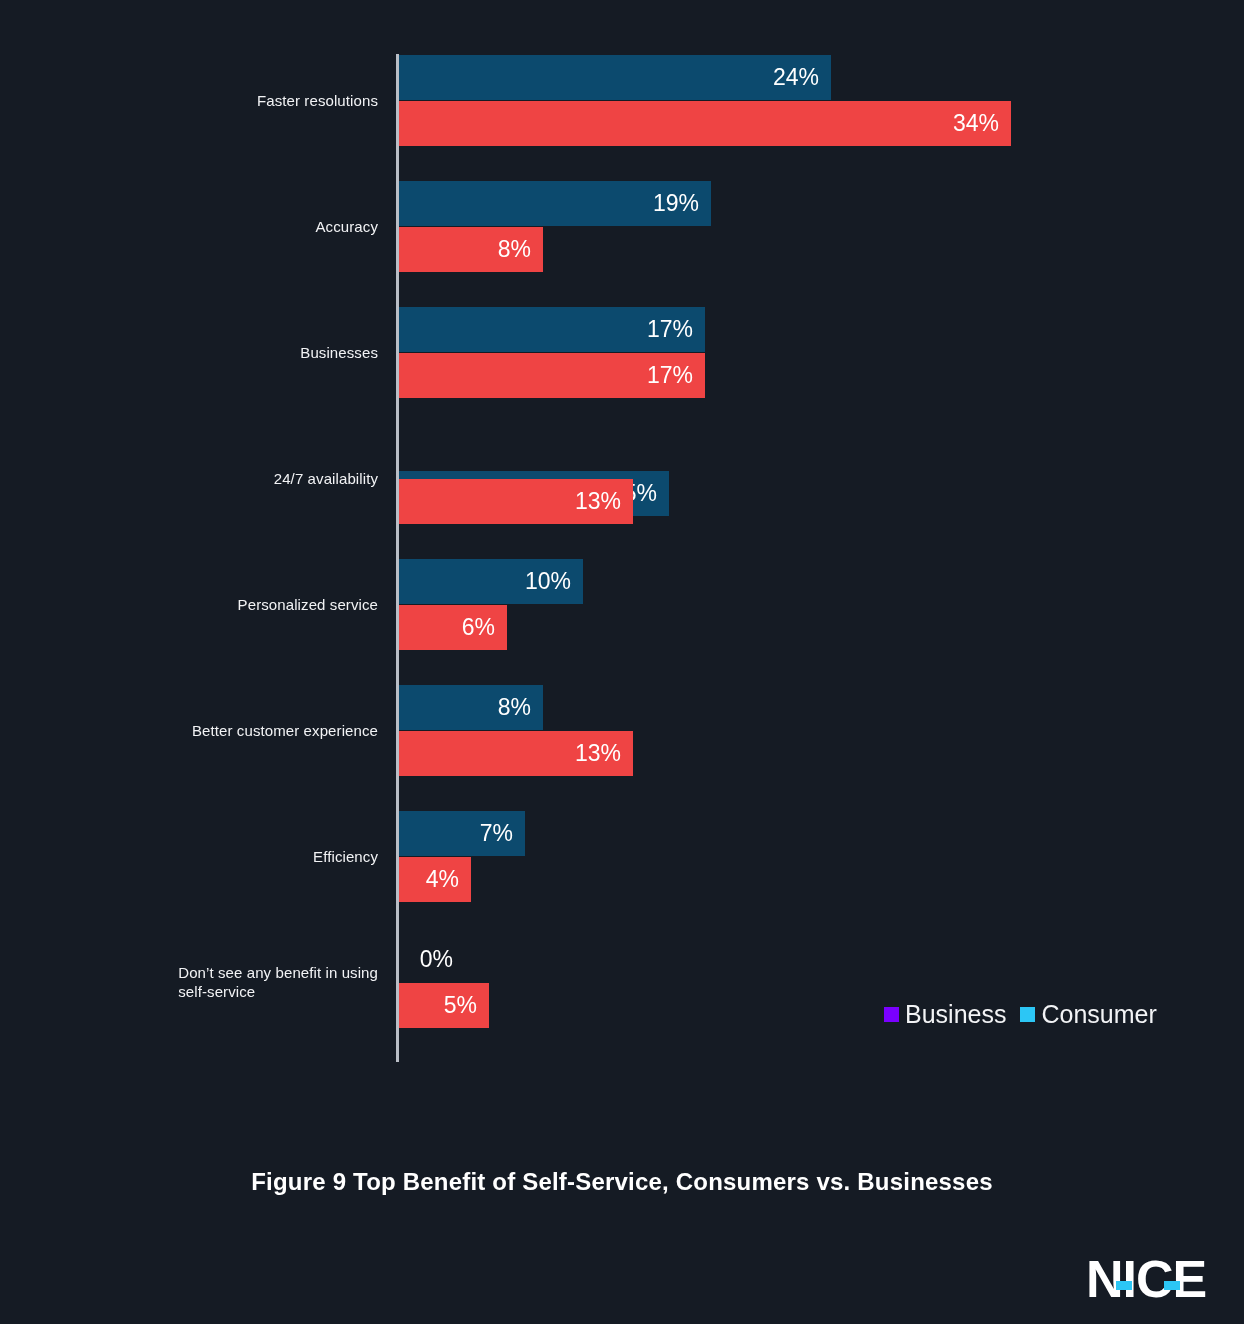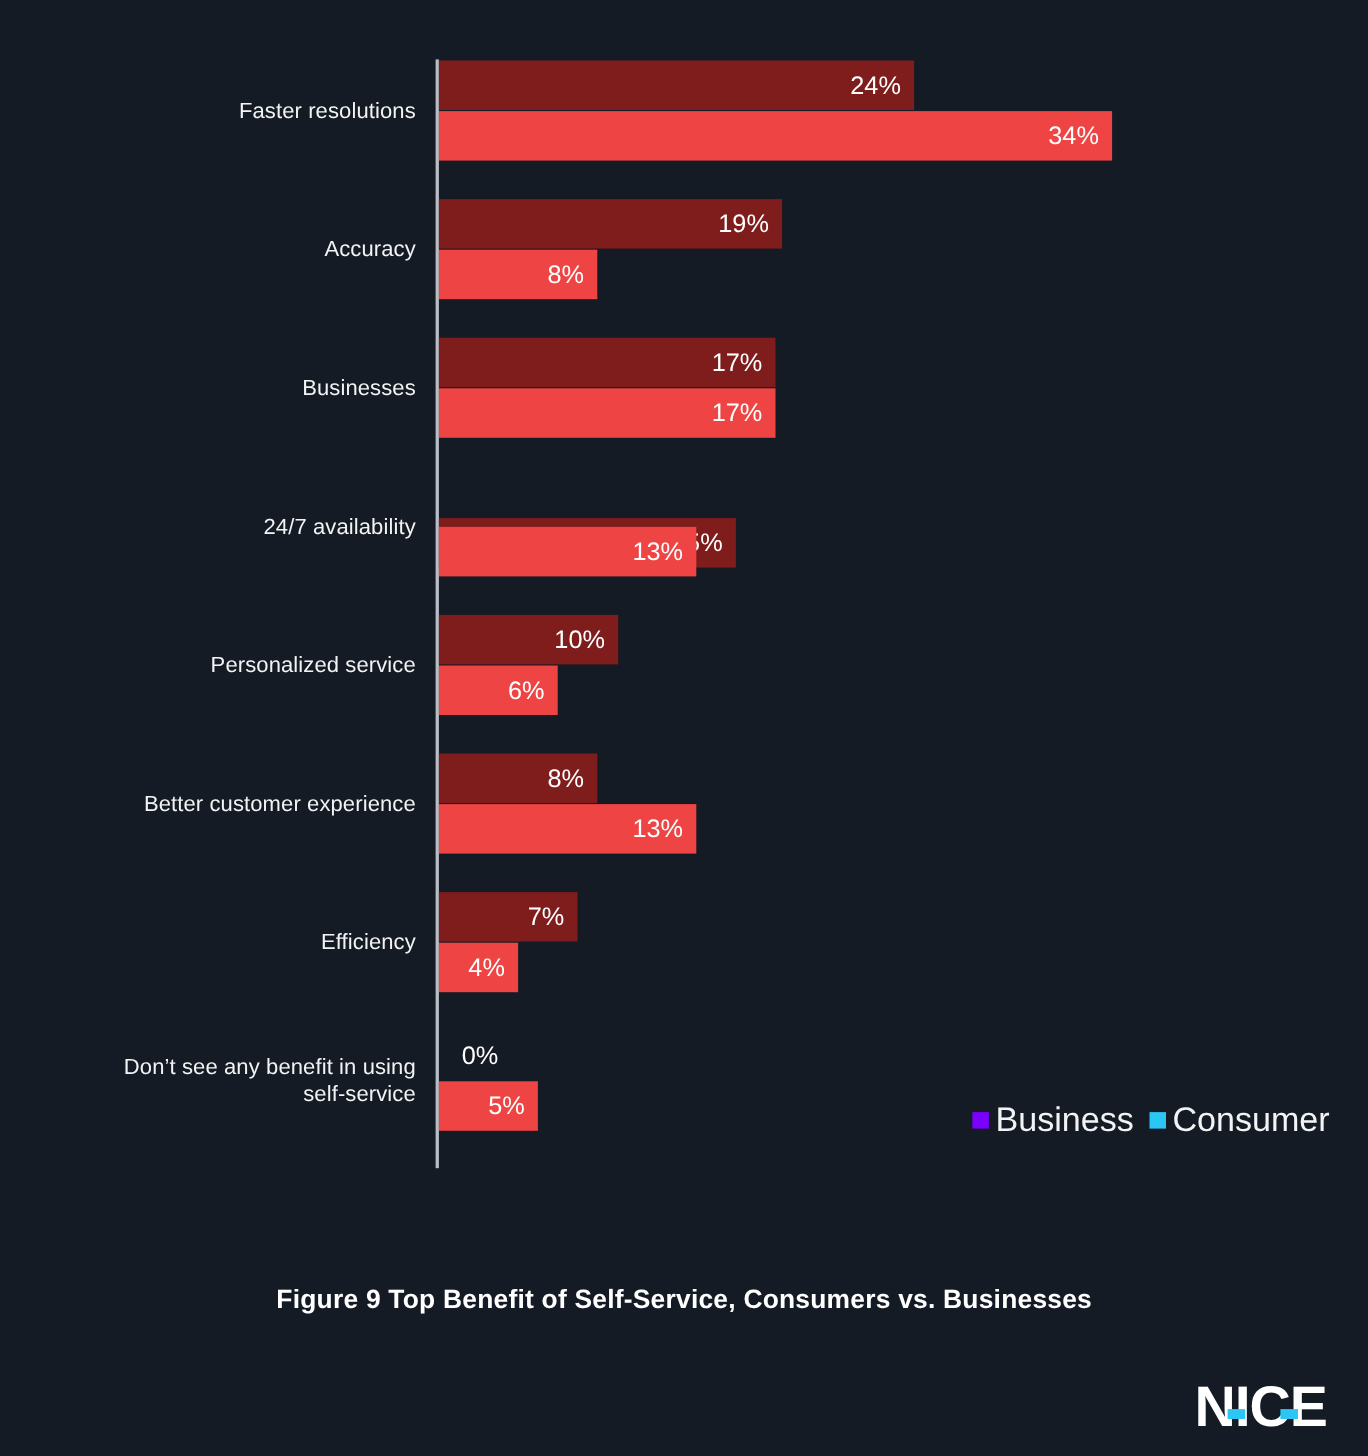--- a/index.html
+++ b/index.html
@@ -49,23 +49,22 @@
 
   .cat-label {
     position: absolute;
     right: 866px;            
     top: 0;
     width: 360px;
     height: 94px;
     display: flex;
     align-items: center;
     justify-content: flex-end;
-    text-align: right;
     color: #f2f3f5;
-    font-size: 20px;
+    font-size: 15px;
     line-height: 1.25;
     white-space: pre-line;
     letter-spacing: .1px;
   }
 
   .bar-row {
     position: absolute;
     left: 399px;
     height: 45px;
   }
@@ -75,21 +74,21 @@
   .bar {
     position: absolute;
     left: 0;
     top: 0;
     height: 45px;
     box-sizing: border-box;
     display: flex;
     align-items: center;
     justify-content: flex-end;
   }
-  .bar.business  { background: #7f1d1d; }
+  .bar.business  { background: #0c4a6e; }
   .bar.consumer  { background: #ef4444; }
   .bar.zero      { background: transparent; }
 
   .bar-value {
     color: #ffffff;
     font-size: 23px;
     padding-right: 12px;
     white-space: nowrap;
   }
   .bar.zero .bar-value {
@@ -111,21 +110,21 @@
     align-items: center;
     gap: 6px;
   }
   .legend-swatch {
     width: 15px;
     height: 15px;
     display: inline-block;
   }
   .legend-label {
     color: #f2f3f5;
-    font-size: 31px;
+    font-size: 25px;
     white-space: nowrap;
   }
 
   
   #caption {
     position: absolute;
     left: 0;
     top: 1168px;
     width: 1244px;
     text-align: center;
@@ -223,21 +222,21 @@
       <div class="bar-row bot" style="width:234px;">
         <div class="bar consumer" style="width:234px;">
           <span class="bar-value">13%</span>
         </div>
       </div>
     </div>
 
     <div class="group" style="top:504px;">
       <div class="cat-label">Personalized service</div>
       <div class="bar-row top" style="width:180px;">
-        <div class="bar business" style="width:163px;">
+        <div class="bar business" style="width:184px;">
           <span class="bar-value">10%</span>
         </div>
       </div>
       <div class="bar-row bot" style="width:108px;">
         <div class="bar consumer" style="width:108px;">
           <span class="bar-value">6%</span>
         </div>
       </div>
     </div>
 

